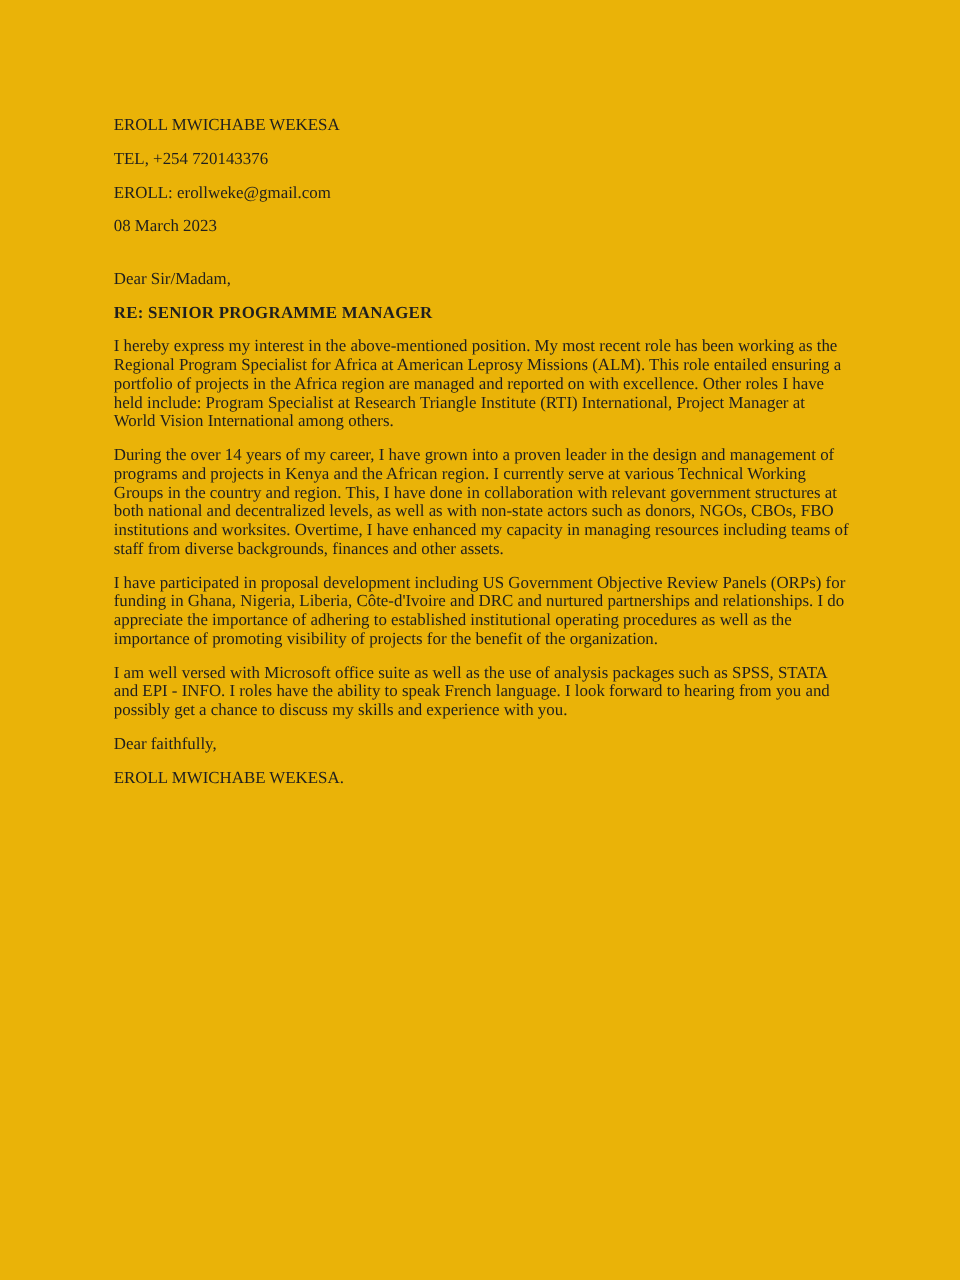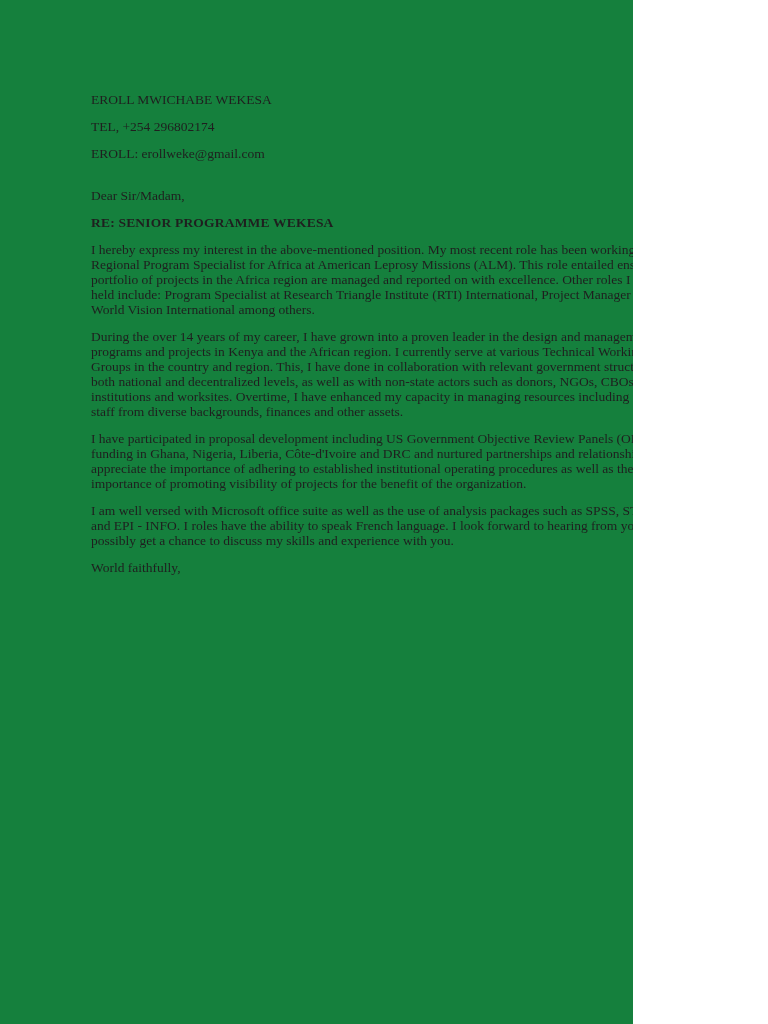--- a/index.html
+++ b/index.html
@@ -2,23 +2,23 @@
 <html><head>
 <meta charset="utf-8">
 <style>
   html, body {
     margin: 0;
     padding: 0;
     background: #ffffff;
   }
   .page {
     position: relative;
-    width: 633px;
+    width: 768px;
     height: 1024px;
-    background: #15803d;
+    background: #eab308;
     overflow: hidden;
     font-family: "Liberation Serif", "DejaVu Serif", serif;
     color: #1f1f1f;
   }
   .letter {
     position: absolute;
     top: 92px;
     left: 91px;
     width: 588px;
     font-size: 13.5px;
@@ -43,30 +43,32 @@
   }
 </style>
 </head>
 <body>
 
 <div class="page">
   <div class="letter">
 
     <header>
       <p class="header-line">EROLL MWICHABE WEKESA</p>
-      <p class="header-line">TEL, +254 296802174</p>
+      <p class="header-line">TEL, +254 720143376</p>
       <p class="header-line">EROLL: erollweke@gmail.com</p>
+      <p class="header-line">08 March 2023</p>
     </header>
 
     <p class="salutation">Dear Sir/Madam,</p>
 
-    <p class="subject">RE: SENIOR PROGRAMME WEKESA</p>
+    <p class="subject">RE: SENIOR PROGRAMME MANAGER</p>
 
     <p>I hereby express my interest in the above-mentioned position. My most recent role has been working as the Regional Program Specialist for Africa at American Leprosy Missions (ALM). This role entailed ensuring a portfolio of projects in the Africa region are managed and reported on with excellence. Other roles I have held include: Program Specialist at Research Triangle Institute (RTI) International, Project Manager at World Vision International among others.</p>
     <p>During the over 14 years of my career, I have grown into a proven leader in the design and management of programs and projects in Kenya and the African region. I currently serve at various Technical Working Groups in the country and region. This, I have done in collaboration with relevant government structures at both national and decentralized levels, as well as with non-state actors such as donors, NGOs, CBOs, FBO institutions and worksites. Overtime, I have enhanced my capacity in managing resources including teams of staff from diverse backgrounds, finances and other assets.</p>
     <p>I have participated in proposal development including US Government Objective Review Panels (ORPs) for funding in Ghana, Nigeria, Liberia, Côte-d'Ivoire and DRC and nurtured partnerships and relationships. I do appreciate the importance of adhering to established institutional operating procedures as well as the importance of promoting visibility of projects for the benefit of the organization.</p>
     <p>I am well versed with Microsoft office suite as well as the use of analysis packages such as SPSS, STATA and EPI - INFO. I roles have the ability to speak French language. I look forward to hearing from you and possibly get a chance to discuss my skills and experience with you.</p>
 
-    <p class="closing">World faithfully,</p>
+    <p class="closing">Dear faithfully,</p>
 
+    <p>EROLL MWICHABE WEKESA.</p>
 
   </div>
 </div>
 
 </body></html>

